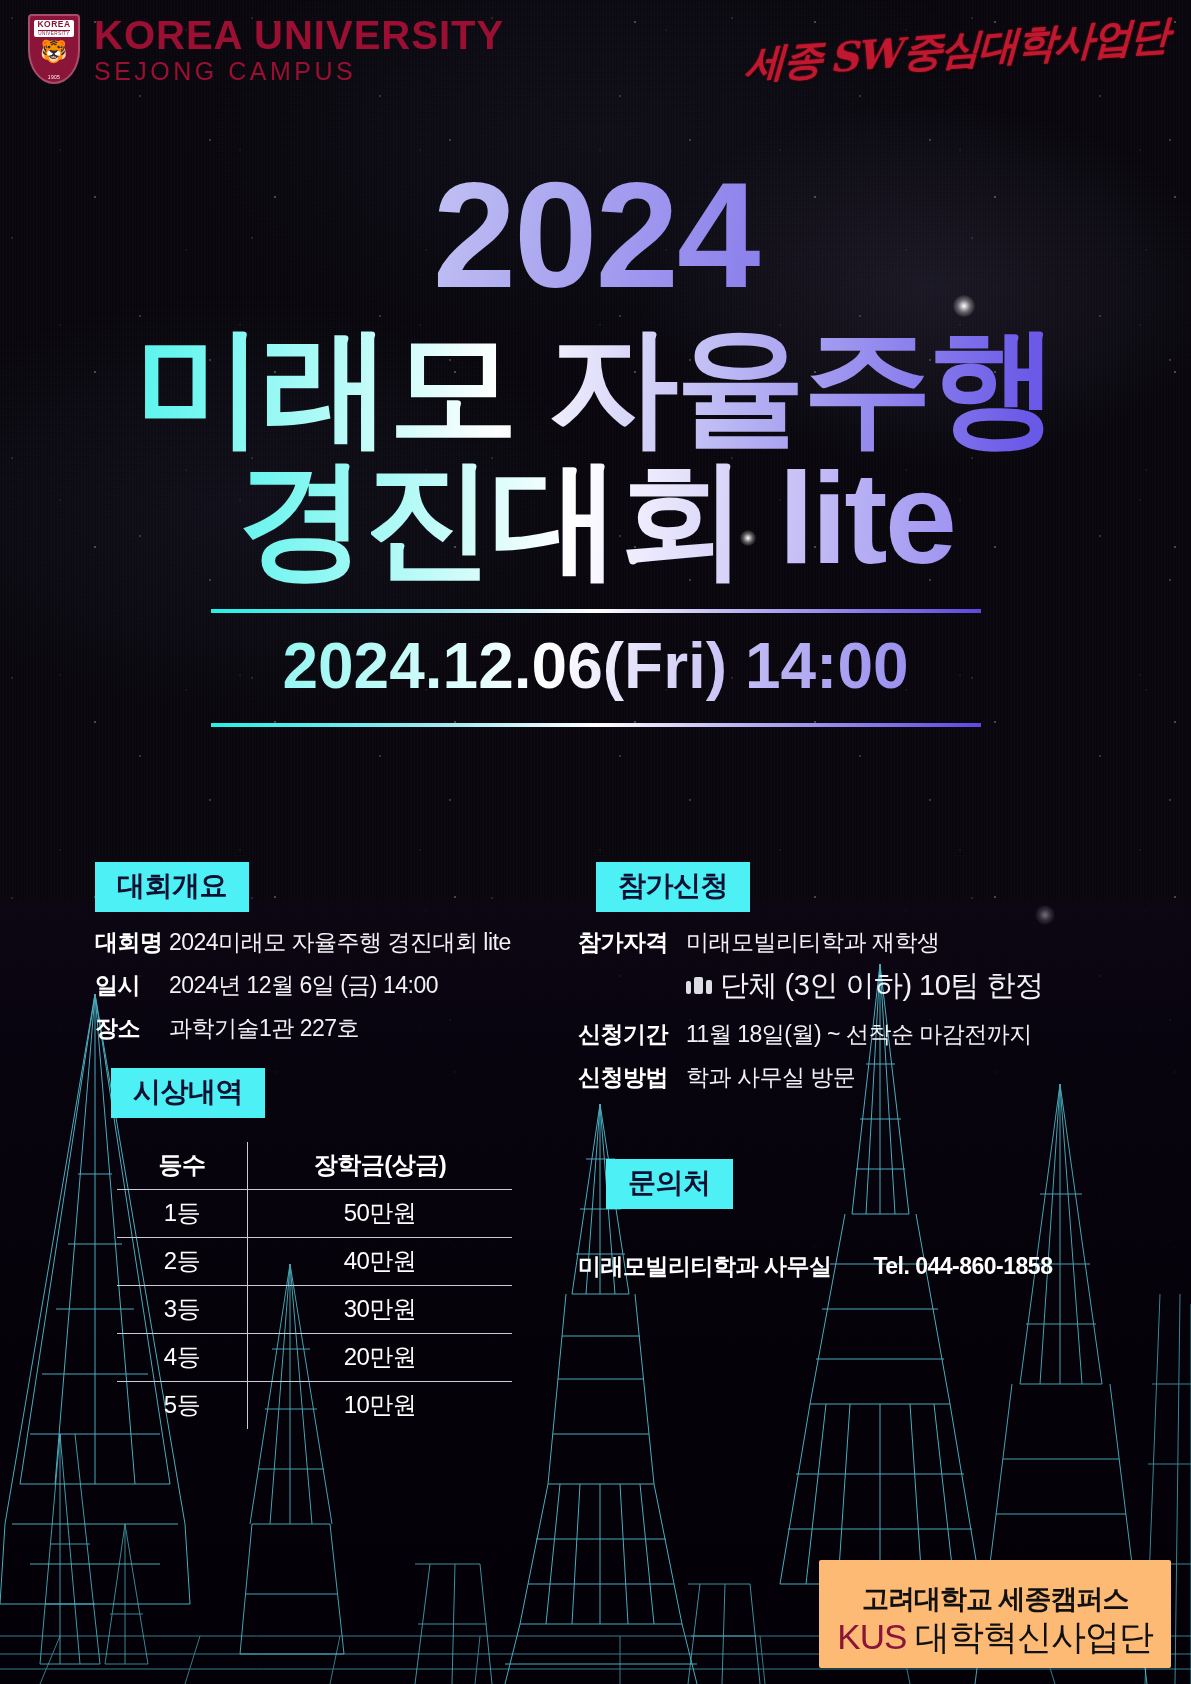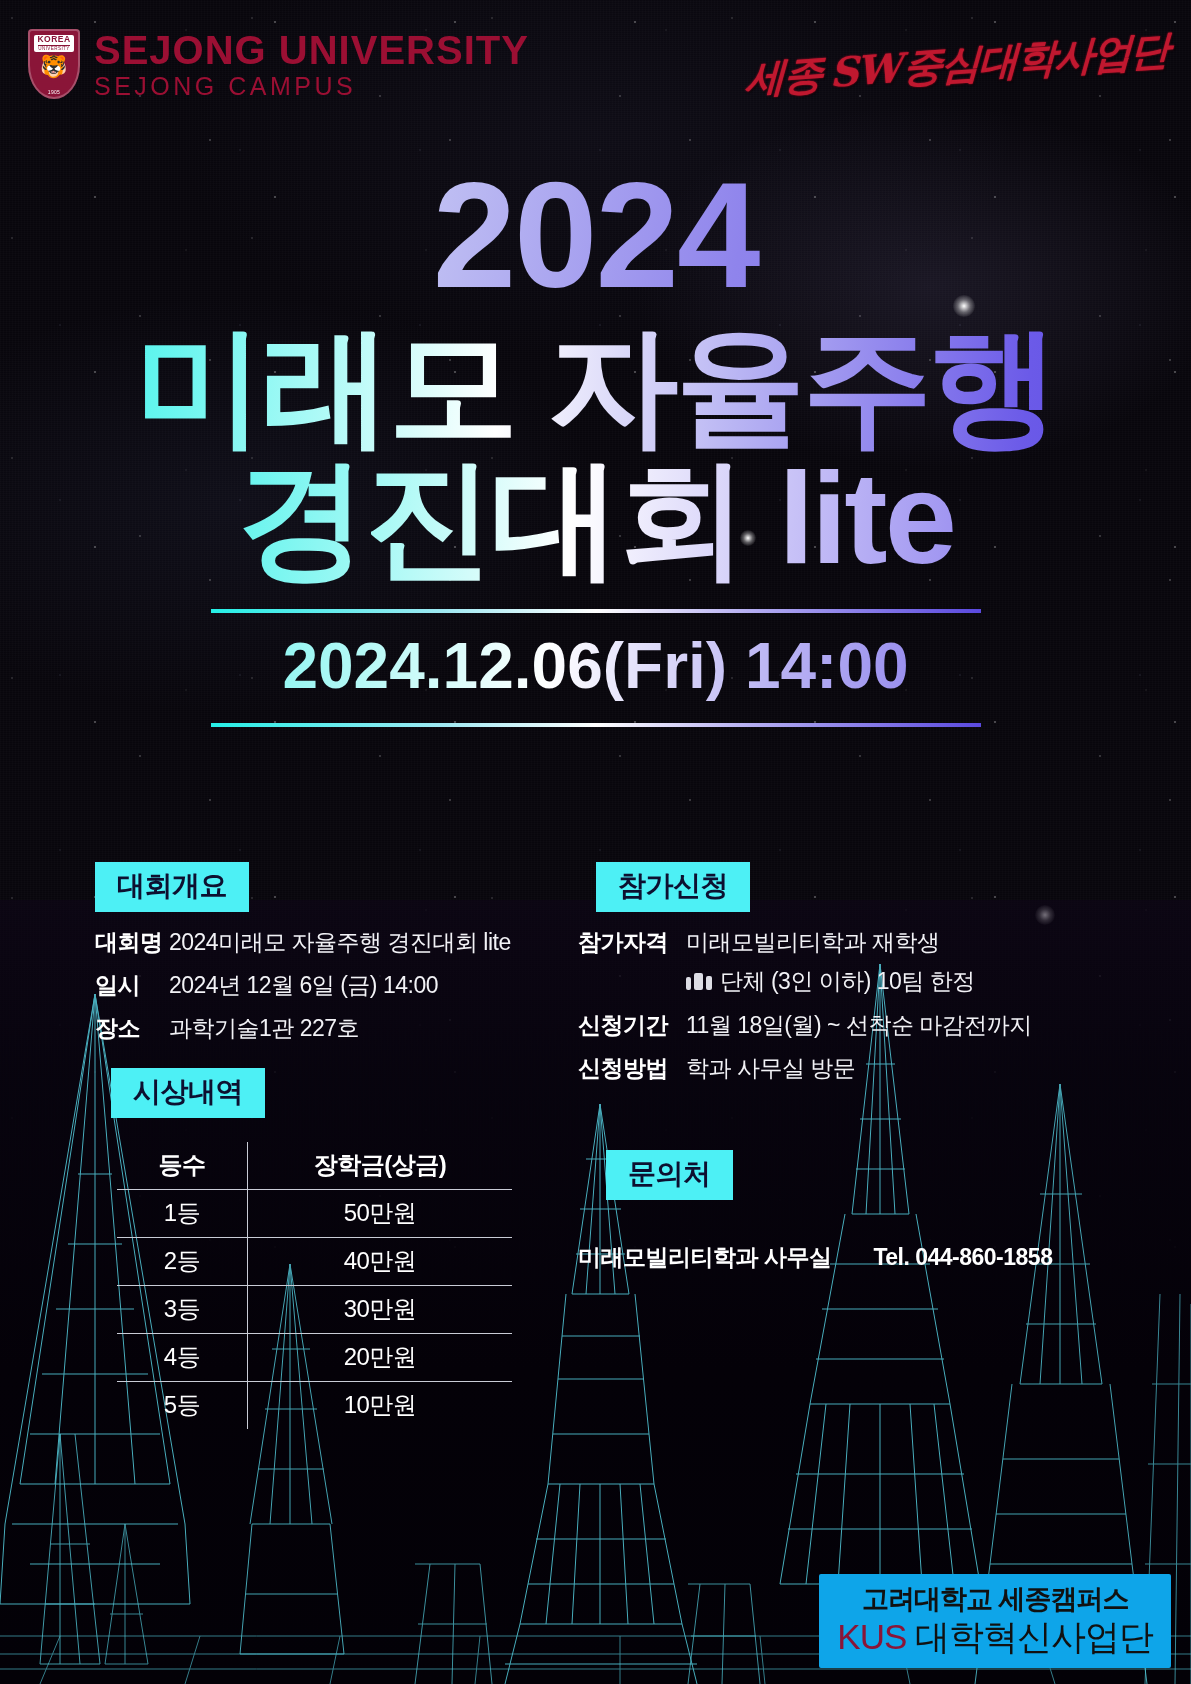--- a/index.html
+++ b/index.html
@@ -52,21 +52,21 @@
       repeating-linear-gradient(90deg, rgba(255,255,255,.010) 0 1px, rgba(0,0,0,0) 1px 3px);
     mix-blend-mode:screen;
   }
   .bigstar{position:absolute;border-radius:50%;background:radial-gradient(circle,#fff 0%,rgba(255,255,255,.35) 40%,rgba(255,255,255,0) 75%);}
   .lowerfade{
     position:absolute;left:0;right:0;top:900px;bottom:0;
     background:linear-gradient(180deg, rgba(14,5,24,.55) 0%, rgba(7,3,14,.85) 22%, #040108 60%, #030107 100%);
   }
 
   
-  .header{position:absolute;top:15px;left:0;right:0;height:104px;}
+  .header{position:absolute;top:0;left:0;right:0;height:104px;}
   .ku-logo{position:absolute;left:28px;top:14px;display:flex;align-items:center;gap:14px;}
   .shield{
     width:52px;height:70px;position:relative;
     background:#8a1538;
     border-radius:4px 4px 26px 26px/4px 4px 34px 34px;
     box-shadow:inset 0 0 0 2px rgba(255,255,255,.25);
     display:flex;flex-direction:column;align-items:center;
   }
   .shield .sh-top{margin-top:6px;width:40px;height:17px;background:#fff;border-radius:2px;
      display:flex;flex-direction:column;align-items:center;justify-content:center;line-height:1;}
@@ -133,21 +133,21 @@
     padding:5px 22px 7px;
   }
   .rows{margin-top:16px;}
   .row{display:flex;align-items:flex-start;margin-bottom:14px;}
   .row .k{
     color:#ffffff;font-weight:700;font-size:23px;line-height:1.25;
     min-width:74px;flex:0 0 auto;letter-spacing:-.5px;
   }
   .row .v{color:#f2f2f6;font-size:23px;line-height:1.25;letter-spacing:-.5px;}
   .col-right .row .k{min-width:108px;}
-  .sub-line{display:flex;align-items:center;gap:8px;margin-top:9px;color:#f2f2f6;font-size:23px;letter-spacing:-.5px;}
+  .sub-line{display:flex;align-items:center;gap:8px;margin-top:9px;color:#f2f2f6;font-size:29px;letter-spacing:-.5px;}
   .group-icon{display:inline-flex;align-items:flex-end;gap:3px;opacity:.95;}
   .group-icon span{display:block;background:#e9e9f2;border-radius:2px;}
   .gi-a{width:5px;height:13px;}
   .gi-b{width:9px;height:17px;}
   .gi-c{width:6px;height:14px;}
 
   
   .award-wrap{margin-top:26px;}
   .award-table{margin-top:24px;width:395px;margin-left:22px;border-collapse:collapse;}
   .award-table th,.award-table td{
@@ -166,21 +166,21 @@
   .contact-line .office{font-size:23px;font-weight:700;letter-spacing:-.5px;}
   .contact-line .tel{font-size:23px;font-weight:700;letter-spacing:-.5px;}
 
   
   .city{position:absolute;left:0;right:0;bottom:0;height:720px;pointer-events:none;}
   .city svg{display:block;width:100%;height:100%;}
 
   
   .kus{
     position:absolute;right:20px;bottom:16px;
-    background:#0ea5e9;padding:10px 18px 11px;border-radius:2px;
+    background:#fdba74;padding:24px 18px 11px;border-radius:2px;
     text-align:center;line-height:1.15;
   }
   .kus .k1{font-size:27px;font-weight:700;color:#111;letter-spacing:-1px;}
   .kus .k2{font-size:35px;font-weight:400;letter-spacing:-1px;margin-top:2px;}
   .kus .k2 .red{color:#8a1538;}
   .kus .k2 .blk{color:#111;}
 </style>
 </head>
 <body>
 
@@ -199,21 +199,21 @@
     <div class="ku-logo">
       <div class="shield">
         <div class="sh-top">
           <b>KOREA</b>
           <i>UNIVERSITY</i>
         </div>
         <div class="sh-tiger">🐯</div>
         <div class="sh-year">1905</div>
       </div>
       <div class="ku-words">
-        <div class="l1">SEJONG UNIVERSITY</div>
+        <div class="l1">KOREA UNIVERSITY</div>
         <div class="l2">SEJONG CAMPUS</div>
       </div>
     </div>
     <div class="sw-logo">
       <div class="calli">세종 SW중심대학사업단</div>
     </div>
   </div>
 
   <div class="title-block">
     <div class="t-year">2024</div>

